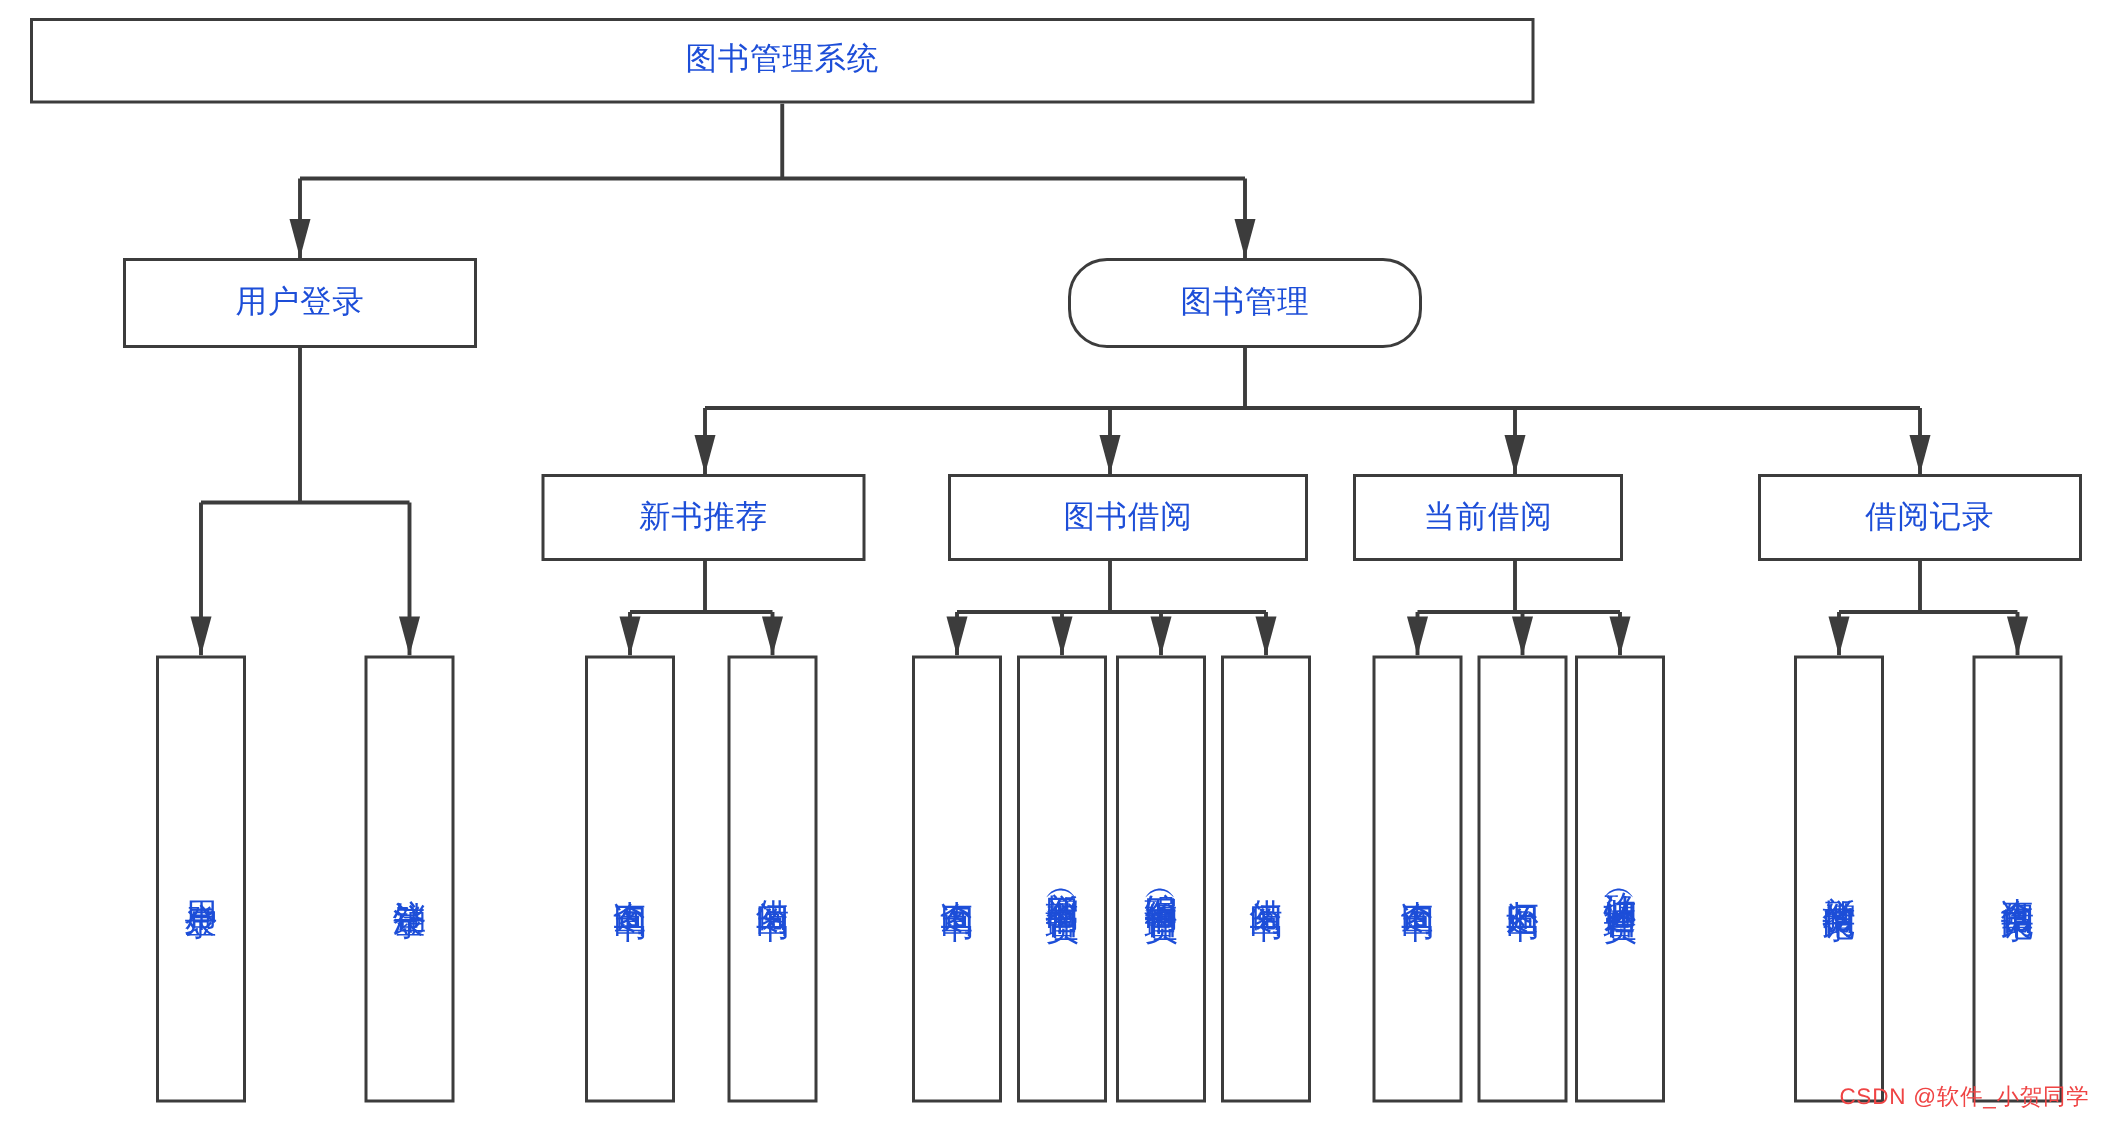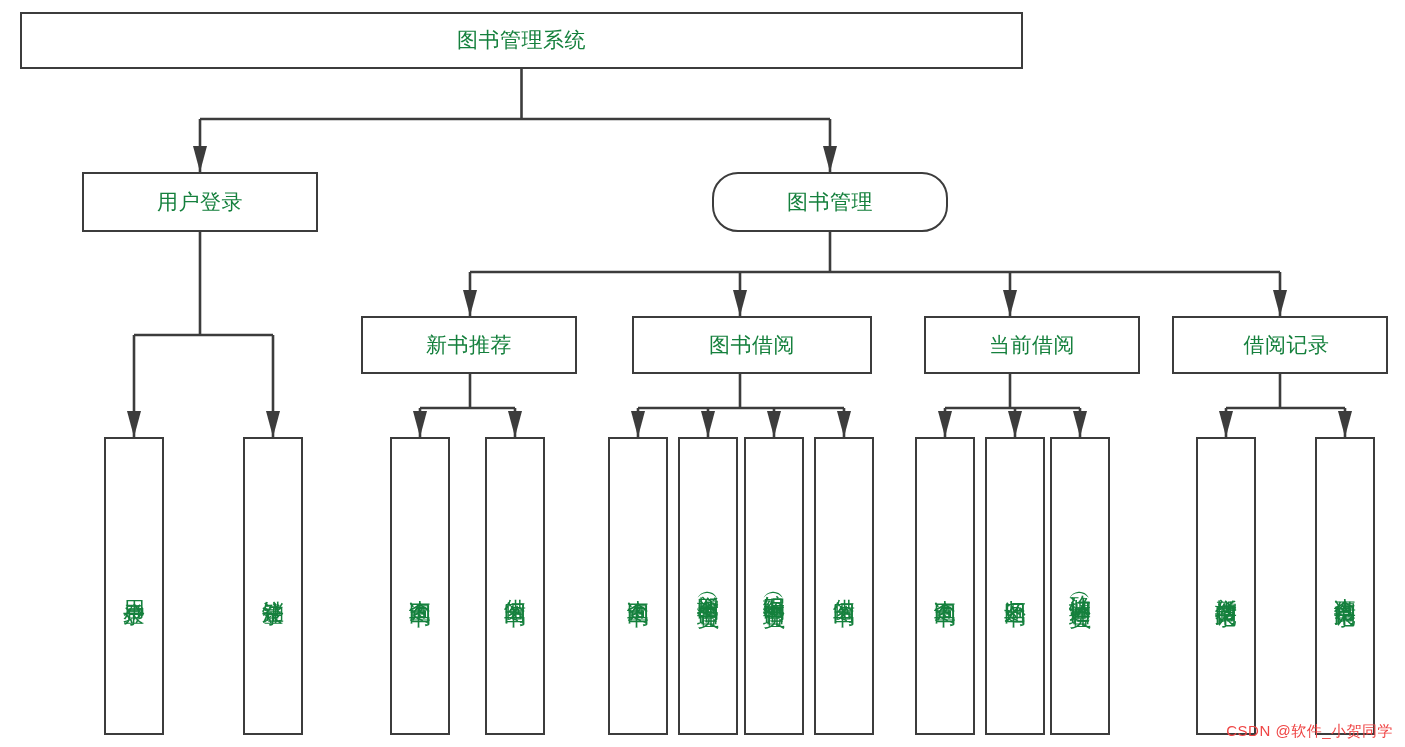--- a/index.html
+++ b/index.html
@@ -18,21 +18,21 @@
     overflow: hidden;
   }
   .node {
     position: absolute;
     box-sizing: border-box;
     border: 2px solid #3c3c3c;
     background: #ffffff;
     display: flex;
     align-items: center;
     justify-content: center;
-    color: #15803d;
+    color: #1d4ed8;
     line-height: 1.18;
   }
   .node.h {
     font-size: 21px;
     letter-spacing: 0.5px;
   }
   .node.v {
     writing-mode: vertical-rl;
     text-orientation: upright;
     font-size: 22px;
@@ -129,21 +129,21 @@
       </div>
       <div class="node h" style="left: 712px; top: 172px; width: 236px; height: 60px; border-radius: 26px;">
         <span class="node-label">图书管理</span>
       </div>
       <div class="node h" style="left: 361px; top: 316px; width: 216px; height: 58px;">
         <span class="node-label">新书推荐</span>
       </div>
       <div class="node h" style="left: 632px; top: 316px; width: 240px; height: 58px;">
         <span class="node-label">图书借阅</span>
       </div>
-      <div class="node h" style="left: 924px; top: 316px; width: 216px; height: 58px; justify-content: center;">
+      <div class="node h" style="left: 902px; top: 316px; width: 180px; height: 58px; justify-content: center;">
         <span class="node-label">当前借阅</span>
       </div>
       <div class="node h" style="left: 1172px; top: 316px; width: 216px; height: 58px; padding-left: 13px;">
         <span class="node-label">借阅记录</span>
       </div>
       <div class="node v" style="left: 104px; top: 437px; width: 60px; height: 298px;">
         <span class="node-label">用户登录</span>
       </div>
       <div class="node v" style="left: 243px; top: 437px; width: 60px; height: 298px;">
         <span class="node-label">注销登录</span>

